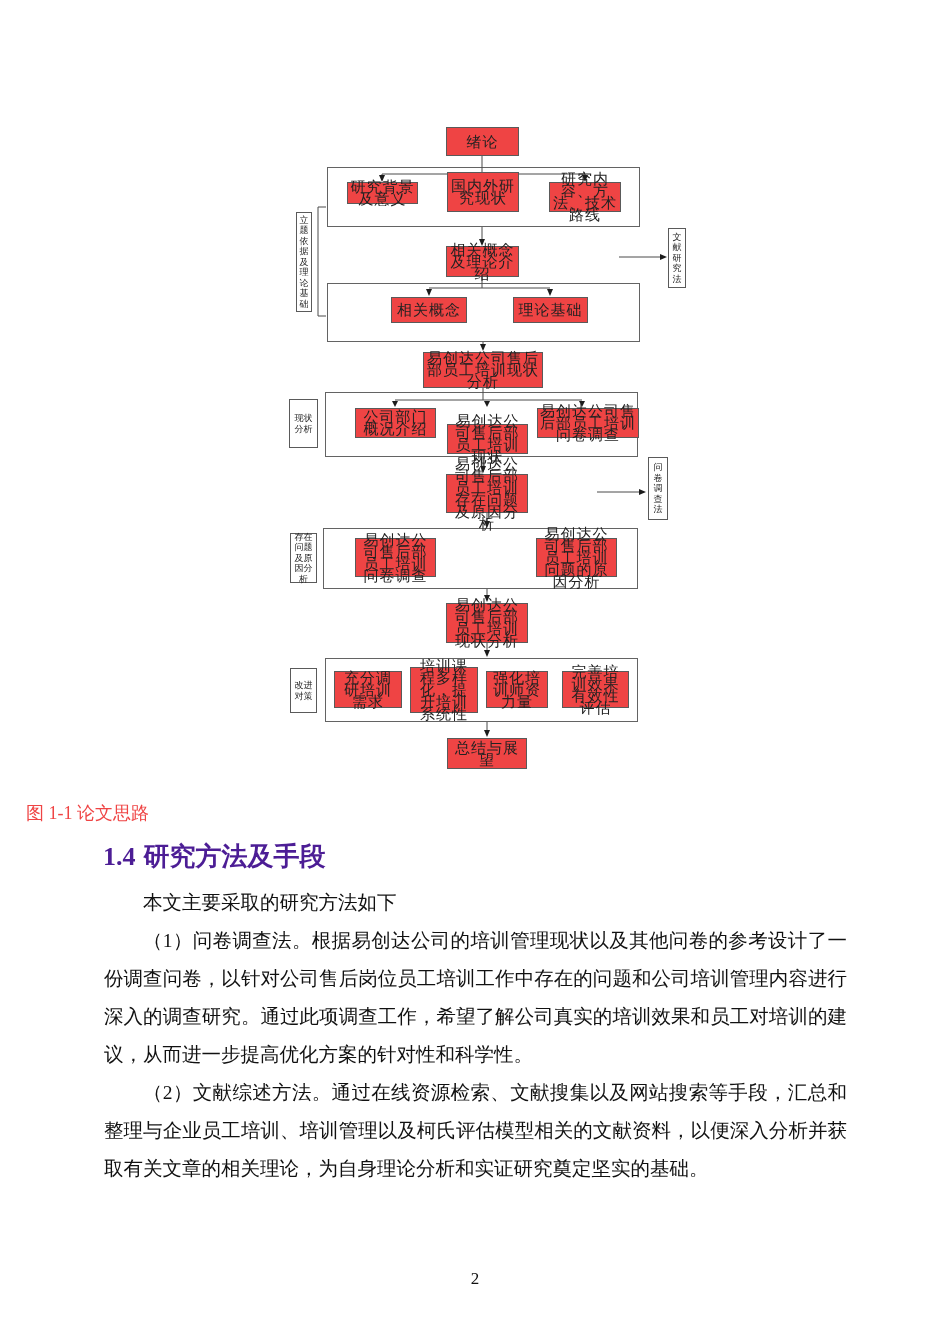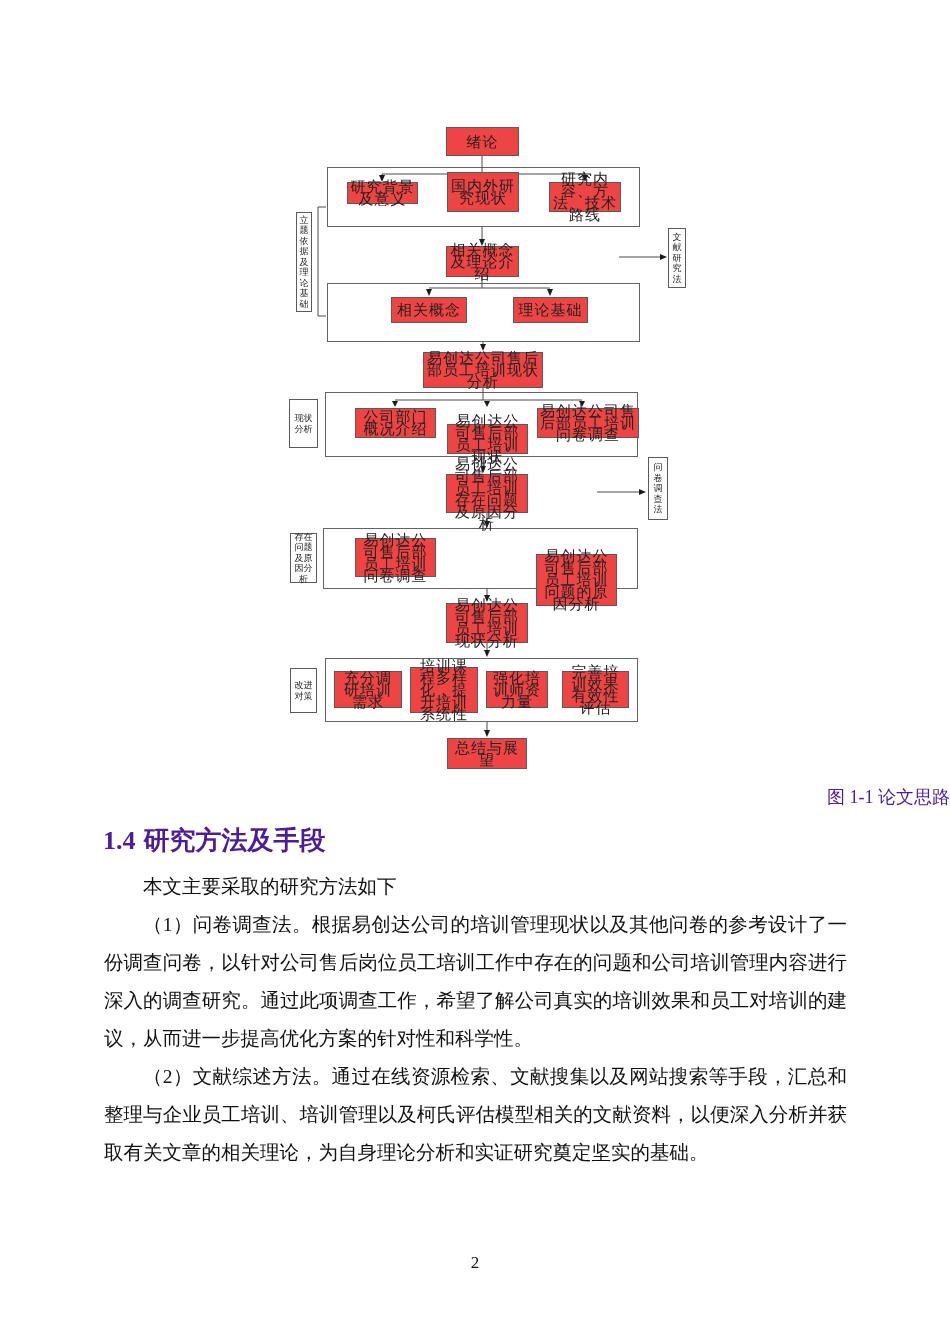--- a/index.html
+++ b/index.html
@@ -36,25 +36,25 @@
     display:flex;align-items:center;justify-content:center;
     text-align:center;
     font-size:9px;line-height:10.5px;letter-spacing:0;
     white-space:pre-line;
     color:#222;
     padding:0;
   }
   .wires{position:absolute;left:0;top:0;pointer-events:none;}
   
   .caption{
-    text-align:right;
+    text-align:left;
     padding-left:26px;
-    margin-top:16px;
+    margin-top:32px;
     font-size:18px;line-height:22px;
-    color:#4c1d95;
+    color:#ef4444;
   }
   h2.heading{
     margin:14px 0 0 0;
     padding-left:103px;
     font-size:26px;line-height:36px;
     font-weight:700;
     font-family:"Liberation Sans","DejaVu Sans",sans-serif;
     color:#4c1d95;
   }
   h2.heading .num{
@@ -153,21 +153,21 @@
     <div class="node" style="left:549px;top:182px;width:72px;height:30px">研究内容、方法、技术路线</div>
     <div class="node" style="left:446px;top:246px;width:73px;height:31px">相关概念及理论介绍</div>
     <div class="node" style="left:391px;top:297px;width:76px;height:26px">相关概念</div>
     <div class="node" style="left:513px;top:297px;width:75px;height:26px">理论基础</div>
     <div class="node" style="left:423px;top:352px;width:120px;height:36px">易创达公司售后部员工培训现状分析</div>
     <div class="node" style="left:355px;top:408px;width:81px;height:30px">公司部门概况介绍</div>
     <div class="node" style="left:447px;top:424px;width:81px;height:30px">易创达公司售后部员工培训现状</div>
     <div class="node" style="left:537px;top:408px;width:102px;height:30px">易创达公司售后部员工培训问卷调查</div>
     <div class="node" style="left:446px;top:474px;width:82px;height:39px">易创达公司售后部员工培训存在问题及原因分析</div>
     <div class="node" style="left:355px;top:538px;width:81px;height:39px">易创达公司售后部员工培训问卷调查</div>
-    <div class="node" style="left:536px;top:554px;width:81px;height:52px">易创达公司售后部员工培训问题的原因分析</div>
+    <div class="node" style="left:536px;top:538px;width:81px;height:39px">易创达公司售后部员工培训问题的原因分析</div>
     <div class="node" style="left:446px;top:603px;width:82px;height:40px">易创达公司售后部员工培训现状分析</div>
     <div class="node" style="left:334px;top:671px;width:68px;height:37px">充分调研培训需求</div>
     <div class="node" style="left:410px;top:667px;width:68px;height:46px">培训课程多样化，提升培训系统性</div>
     <div class="node" style="left:486px;top:671px;width:62px;height:37px">强化培训师资力量</div>
     <div class="node" style="left:562px;top:671px;width:67px;height:37px">完善培训效果有效性评估</div>
     <div class="node" style="left:447px;top:738px;width:80px;height:31px">总结与展望</div>
 
     <div class="vlabel" style="left:296px;top:212px;width:16px;height:100px">立
 题
 依

